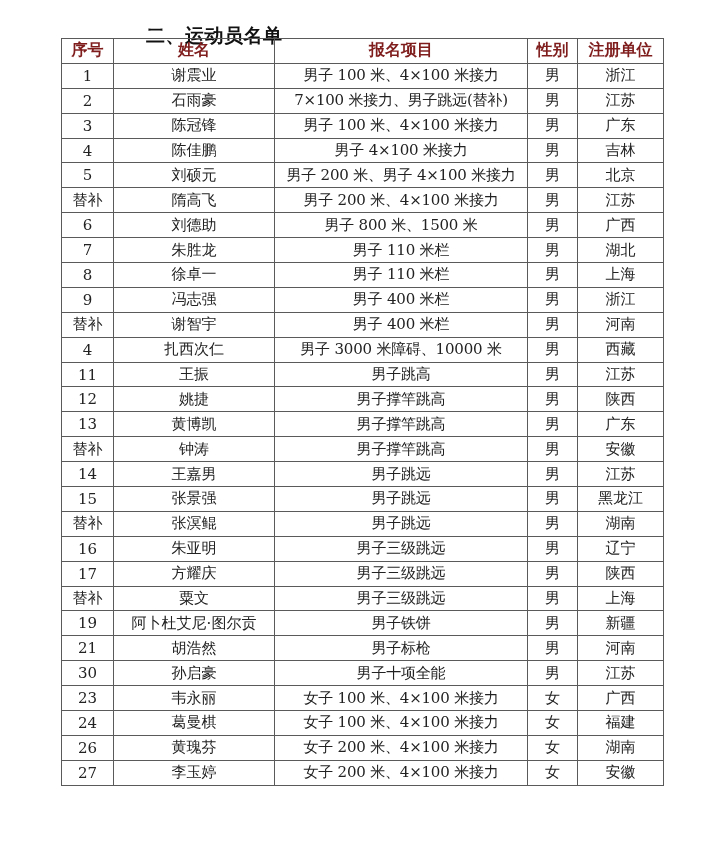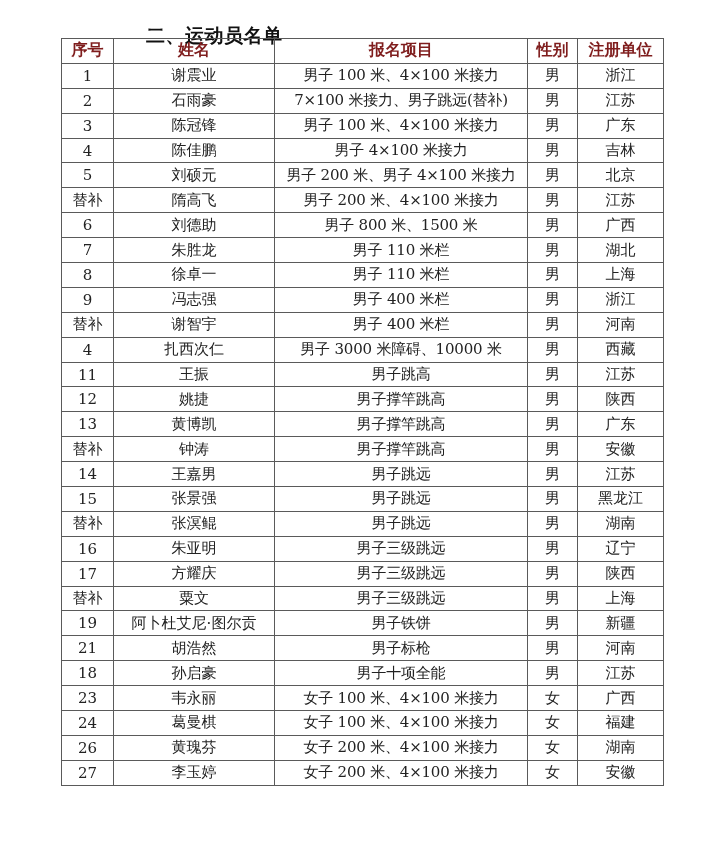--- a/index.html
+++ b/index.html
@@ -217,21 +217,21 @@
         <td>新疆</td>
       </tr>
       <tr>
         <td>21</td>
         <td>胡浩然</td>
         <td class="event">男子标枪</td>
         <td>男</td>
         <td>河南</td>
       </tr>
       <tr>
-        <td>18</td>
+        <td>30</td>
         <td>孙启豪</td>
         <td class="event">男子十项全能</td>
         <td>男</td>
         <td>江苏</td>
       </tr>
       <tr>
         <td>23</td>
         <td>韦永丽</td>
         <td class="event">女子 100 米、4×100 米接力</td>
         <td>女</td>

